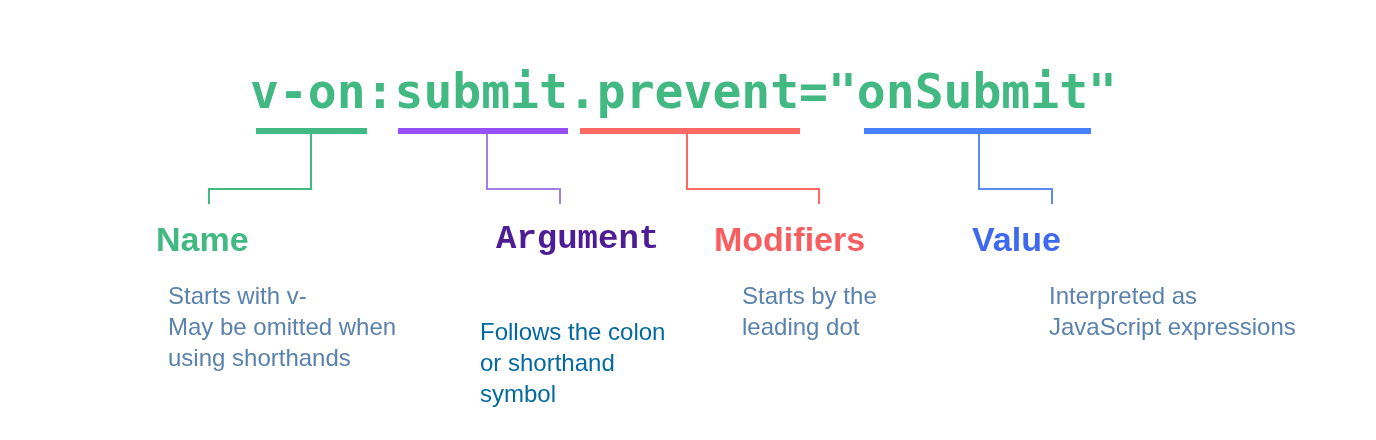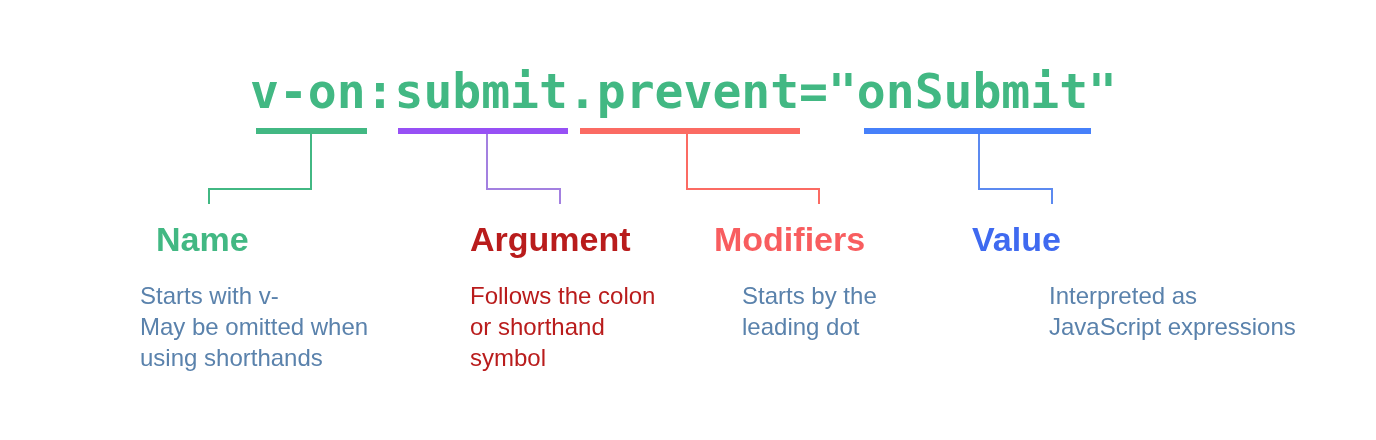--- a/index.html
+++ b/index.html
@@ -47,32 +47,32 @@
 <div class="canvas">
 
   <div class="code-line" style="color: rgb(66, 184, 131);">v-on:submit.prevent="onSubmit"</div>
 
   <div>
     <div class="bar" style="left: 256px; width: 111px; background-color: rgb(66, 184, 131);"></div>
     <div class="conn" style="left: 310px; top: 134px; width: 2px; height: 56px; background-color: rgb(66, 184, 131);"></div>
     <div class="conn" style="left: 208px; top: 188px; width: 104px; height: 2px; background-color: rgb(66, 184, 131);"></div>
     <div class="conn" style="left: 208px; top: 188px; width: 2px; height: 16px; background-color: rgb(66, 184, 131);"></div>
     <div class="heading" style="left: 156px; color: rgb(66, 184, 131);">Name</div>
-    <div class="desc" style="left: 140px; color: rgb(90, 130, 172);">Starts with v-
+    <div class="desc" style="left: 168px; color: rgb(90, 130, 172);">Starts with v-
 May be omitted when
 using shorthands</div>
   </div>
 
   <div>
     <div class="bar" style="left: 398px; width: 170px; background-color: rgb(151, 80, 245);"></div>
     <div class="conn" style="left: 486px; top: 134px; width: 2px; height: 56px; background-color: rgb(163, 128, 224);"></div>
     <div class="conn" style="left: 486px; top: 188px; width: 75px; height: 2px; background-color: rgb(163, 128, 224);"></div>
     <div class="conn" style="left: 559px; top: 188px; width: 2px; height: 16px; background-color: rgb(163, 128, 224);"></div>
-    <div class="heading" style="left: 470px; color: #b91c1c;">Argument</div>
-    <div class="desc" style="left: 470px; color: #b91c1c;">Follows the colon
+    <div class="heading" style="left: 496px; color: #4c1d95; font-family: Liberation Mono, monospace;">Argument</div>
+    <div class="desc" style="left: 480px; color: #0369a1; margin-top: 36px;">Follows the colon
 or shorthand
 symbol</div>
   </div>
 
   <div>
     <div class="bar" style="left: 580px; width: 220px; background-color: rgb(251, 107, 99);"></div>
     <div class="conn" style="left: 686px; top: 134px; width: 2px; height: 56px; background-color: rgb(251, 107, 99);"></div>
     <div class="conn" style="left: 686px; top: 188px; width: 134px; height: 2px; background-color: rgb(251, 107, 99);"></div>
     <div class="conn" style="left: 818px; top: 188px; width: 2px; height: 16px; background-color: rgb(251, 107, 99);"></div>
     <div class="heading" style="left: 714px; color: rgb(248, 93, 95);">Modifiers</div>

